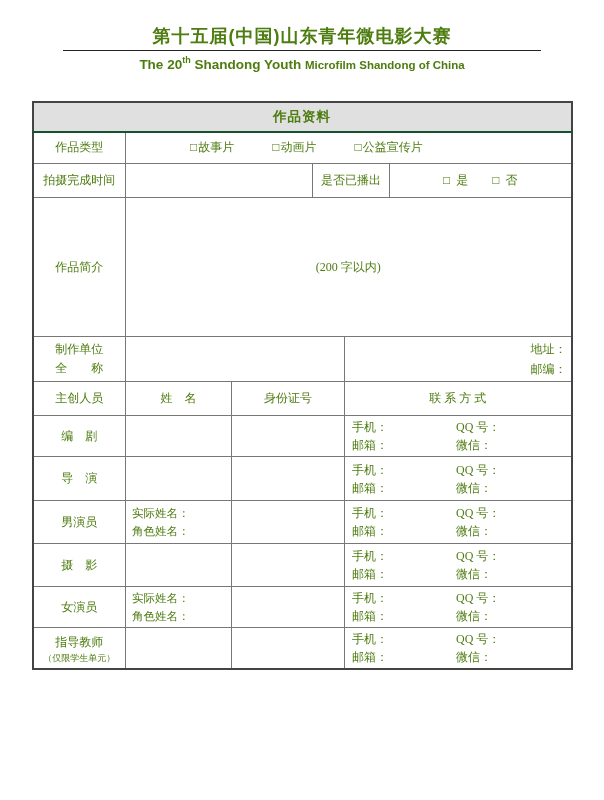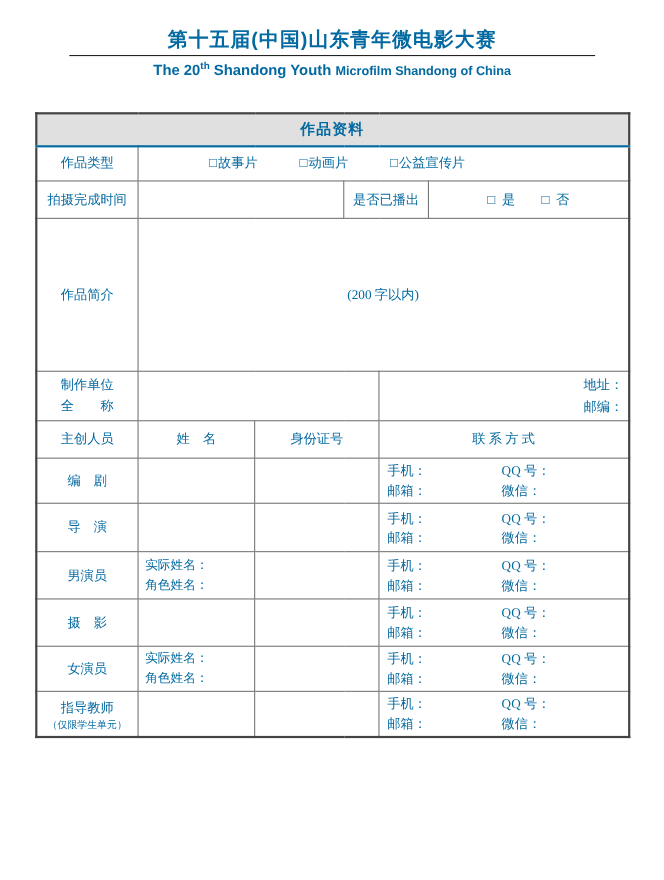--- a/index.html
+++ b/index.html
@@ -1,18 +1,18 @@
 <!DOCTYPE html>
 <html><head>
 <meta charset="utf-8">
 <style>
   html,body { margin:0; padding:0; background:#ffffff; }
   .page {
     position:relative; width:604px; height:800px; background:#ffffff;
-    font-family:"Liberation Serif","DejaVu Serif",serif; color:#0369a1;
+    font-family:"Liberation Serif","DejaVu Serif",serif; color:#4d7c0f;
     overflow:hidden;
   }
   
   .titles { text-align:center; padding-top:25px; }
   .title-cn {
     font-family:"Liberation Sans","DejaVu Sans",sans-serif;
     font-weight:bold; font-size:18px; letter-spacing:1px; line-height:22px;
   }
   .title-rule { width:478px; height:0; border:none; border-top:1.5px solid #222; margin:3px auto 1px auto; }
   .title-en {
@@ -27,21 +27,21 @@
     border-collapse:collapse; table-layout:fixed;
     border:2px solid #444444;
   }
   table.form td {
     border:1px solid #777777;
     font-size:12px; vertical-align:middle;
     overflow:hidden; padding:0;
   }
   tr.hdr td {
     background:#e0e0e0;
-    border-bottom:2px solid #0369a1;
+    border-bottom:2px solid #14532d;
     font-family:"Liberation Sans","DejaVu Sans",sans-serif;
     font-weight:bold; font-size:13.5px; text-align:center; letter-spacing:1px;
   }
   .lbl { text-align:center; line-height:19px; }
   .lbl .sub { font-size:9px; line-height:12px; }
   .center { text-align:center; }
   
   .h30{height:30px}.h40{height:40px}.h32{height:32px}.h34{height:34px}
   .h89{height:89px}.h139{height:139px}.h43{height:43px}
   .h41{height:41px}.h44{height:44px}.h40b{height:40px}

